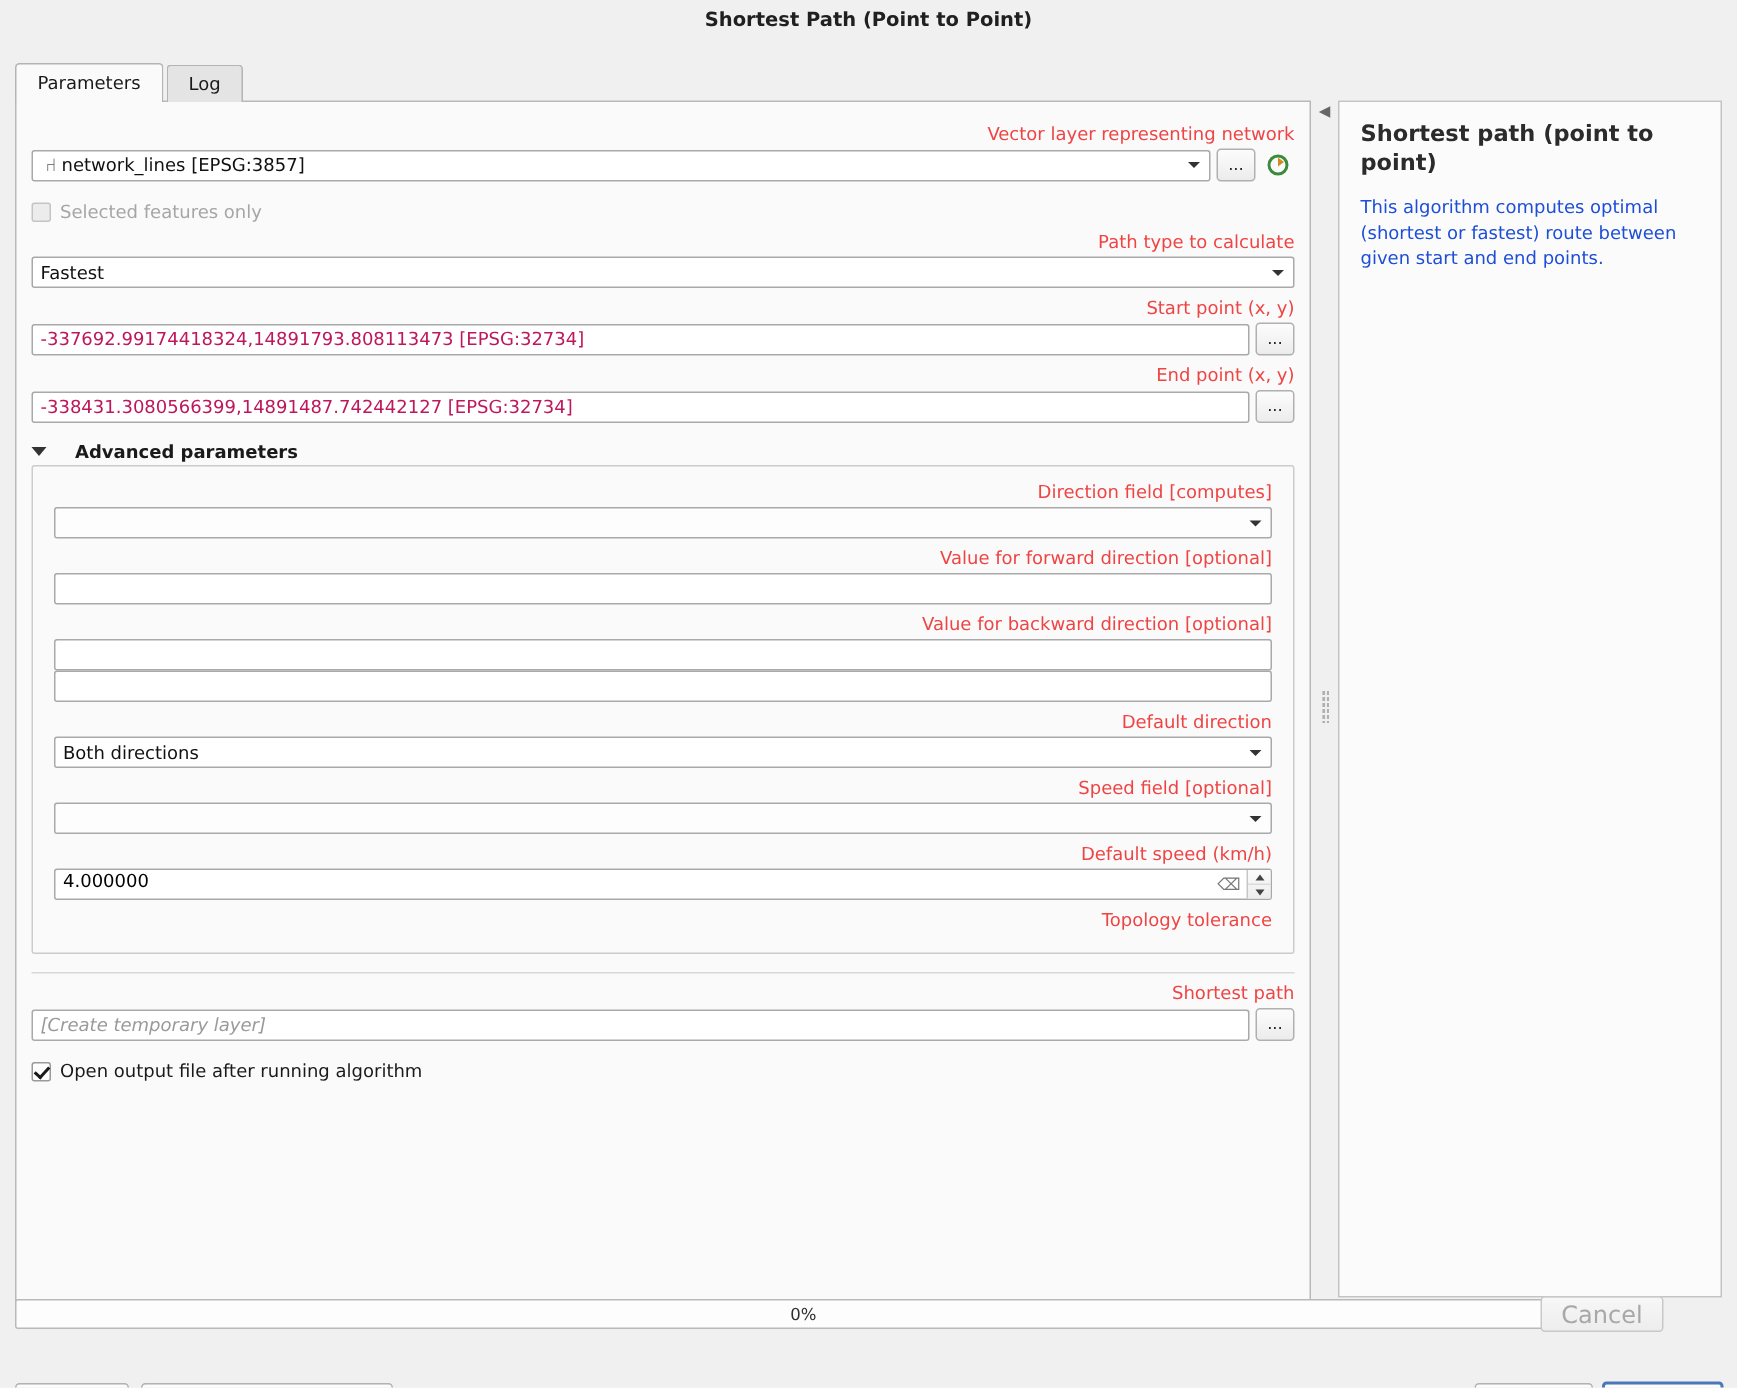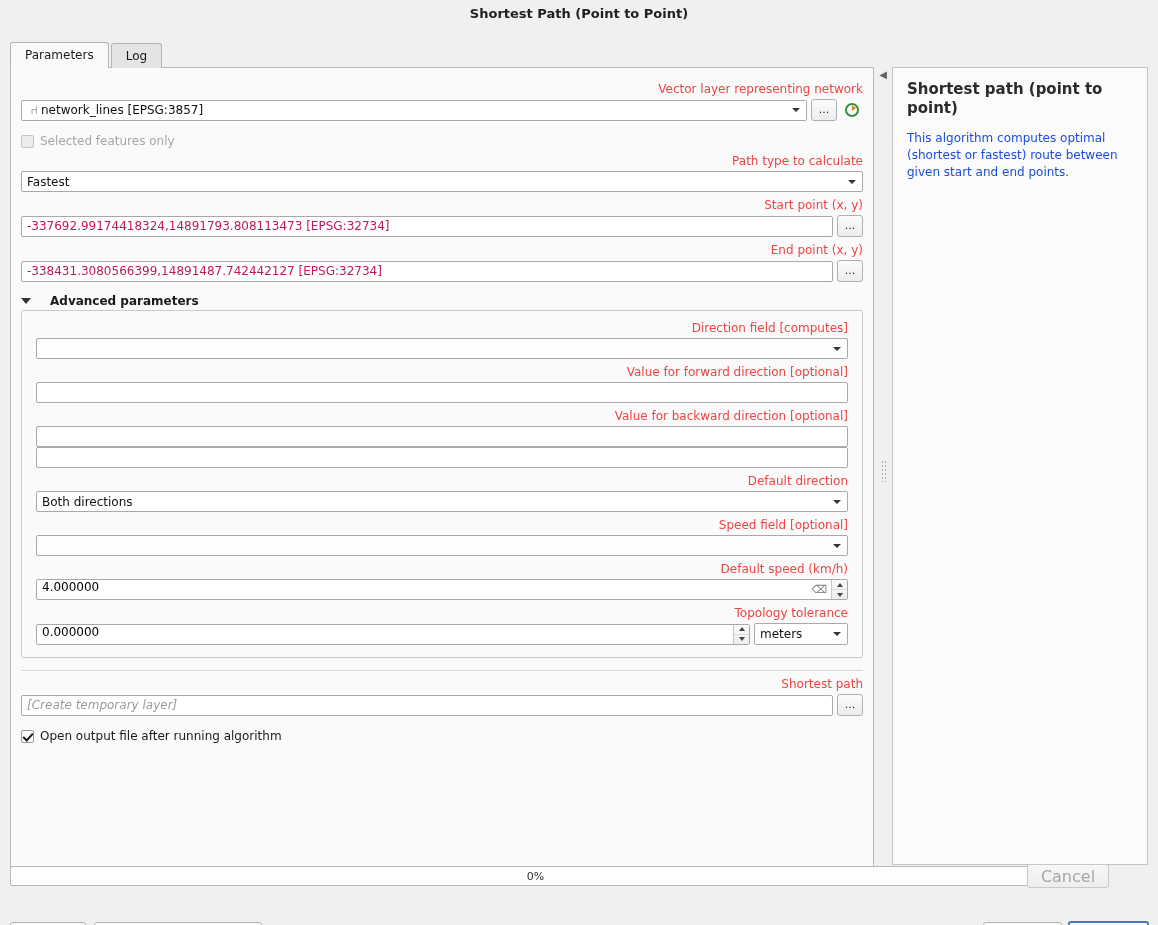--- a/index.html
+++ b/index.html
@@ -478,33 +478,20 @@
         <div class="spin">
           <span>4.000000</span>
           <span class="clear">⌫</span>
           <span class="spin-btns">
             <div class="spin-up"></div>
             <div class="spin-dn"></div>
           </span>
         </div>
 
         <label class="field-label">Topology tolerance</label>
-        <div class="row">
-          <div class="spin grow">
-            <span>0.000000</span>
-            <span class="spin-btns">
-              <div class="spin-up"></div>
-              <div class="spin-dn"></div>
-            </span>
-          </div>
-          <div class="combo units-combo">
-            <span>meters</span>
-            <span class="arrow"></span>
-          </div>
-        </div>
       </div>
 
       <hr class="sep-line">
 
       <label class="field-label">Shortest path</label>
       <div class="row">
         <div class="textbox placeholder grow">[Create temporary layer]</div>
         <div class="btn-dots">...</div>
       </div>
 

